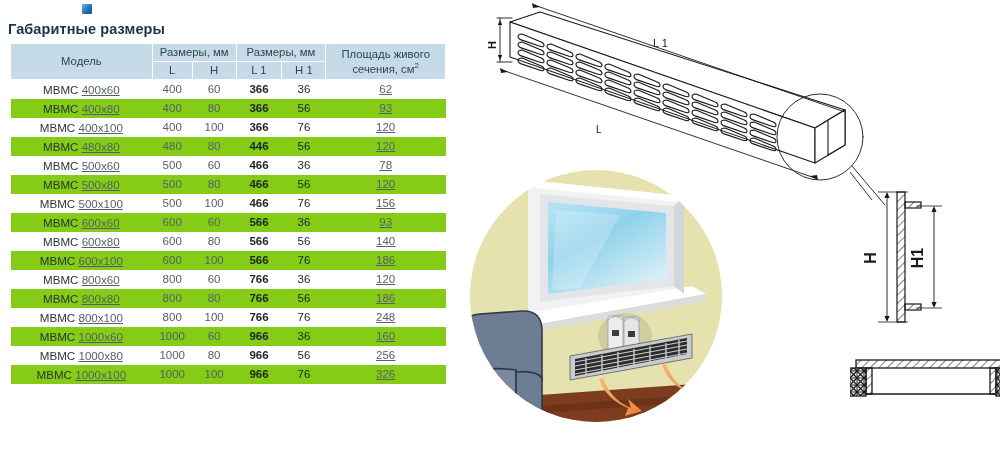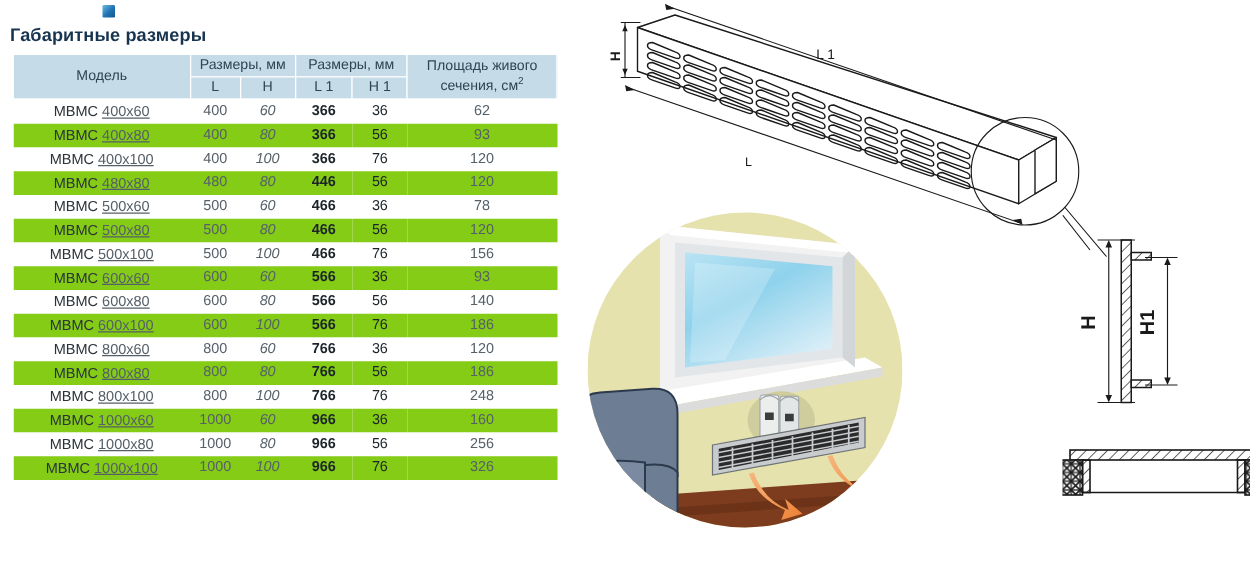--- a/index.html
+++ b/index.html
@@ -38,24 +38,24 @@
     font-size:11.3px;
   }
   #specs-table td{
     border:none;text-align:center;height:19px;padding:0;
     white-space:nowrap;
   }
   #specs-table tbody tr.odd td{background:#ffffff;}
   #specs-table tbody tr.even td{background:#84cc16;}
   td.c-model{width:142px;text-align:center;color:#3a454d;font-size:11.6px;}
   td.c-l{width:40px;color:#566069;}
-  td.c-h{width:44px;color:#566069;font-style:italic;}
+  td.c-h{width:44px;color:#566069;}
   td.c-l1{width:46px;color:#1d2429;font-weight:bold;}
   td.c-h1{width:44px;color:#1d2429;font-weight:normal;}
-  td.c-area{width:120px;color:#566069;}
+  td.c-area{width:120px;color:#566069;text-decoration:underline;}
   .model-pref{color:#2b3238;text-align:right;}
   .model-dim{color:#555f67;text-decoration:underline;}
   th.sub{font-size:11.5px;}
   sup{font-size:8px;}
   
   #fig-iso{position:absolute;left:470px;top:0px;width:420px;height:215px;}
   #fig-room{position:absolute;left:470px;top:168px;width:252px;height:256px;}
   #fig-sect{position:absolute;left:850px;top:172px;width:150px;height:232px;}
   svg{display:block;}
 </style>

